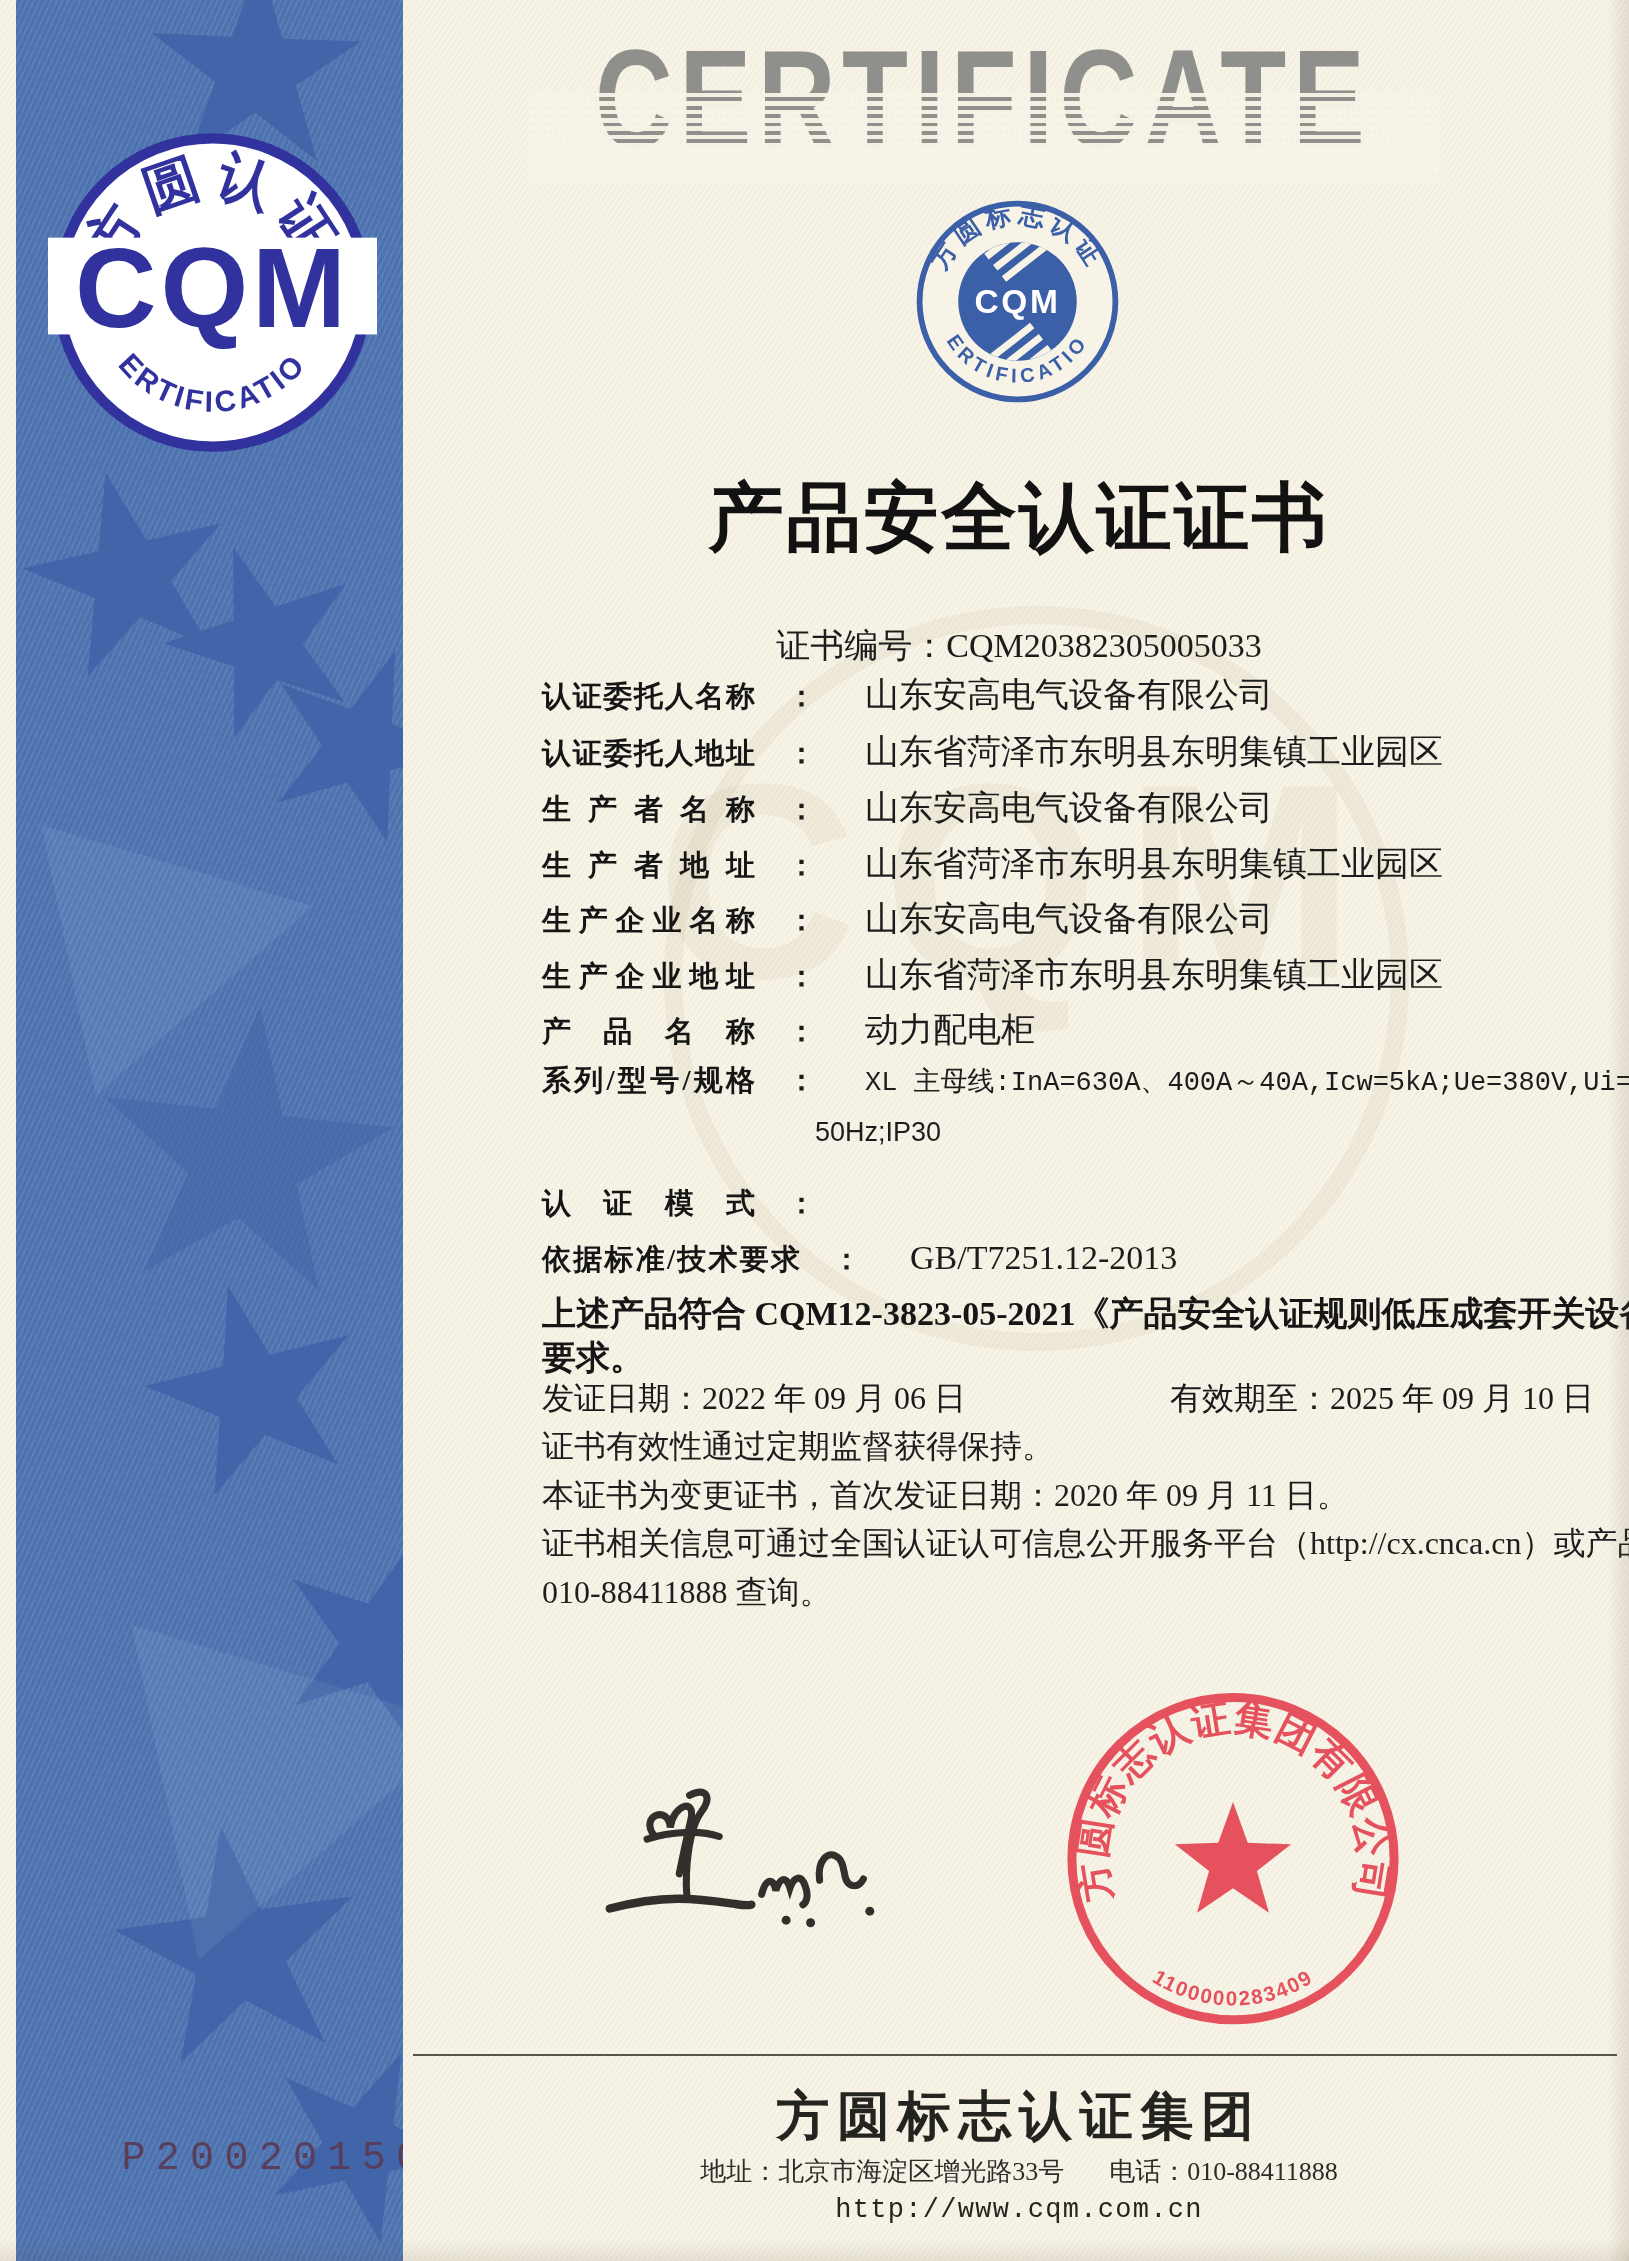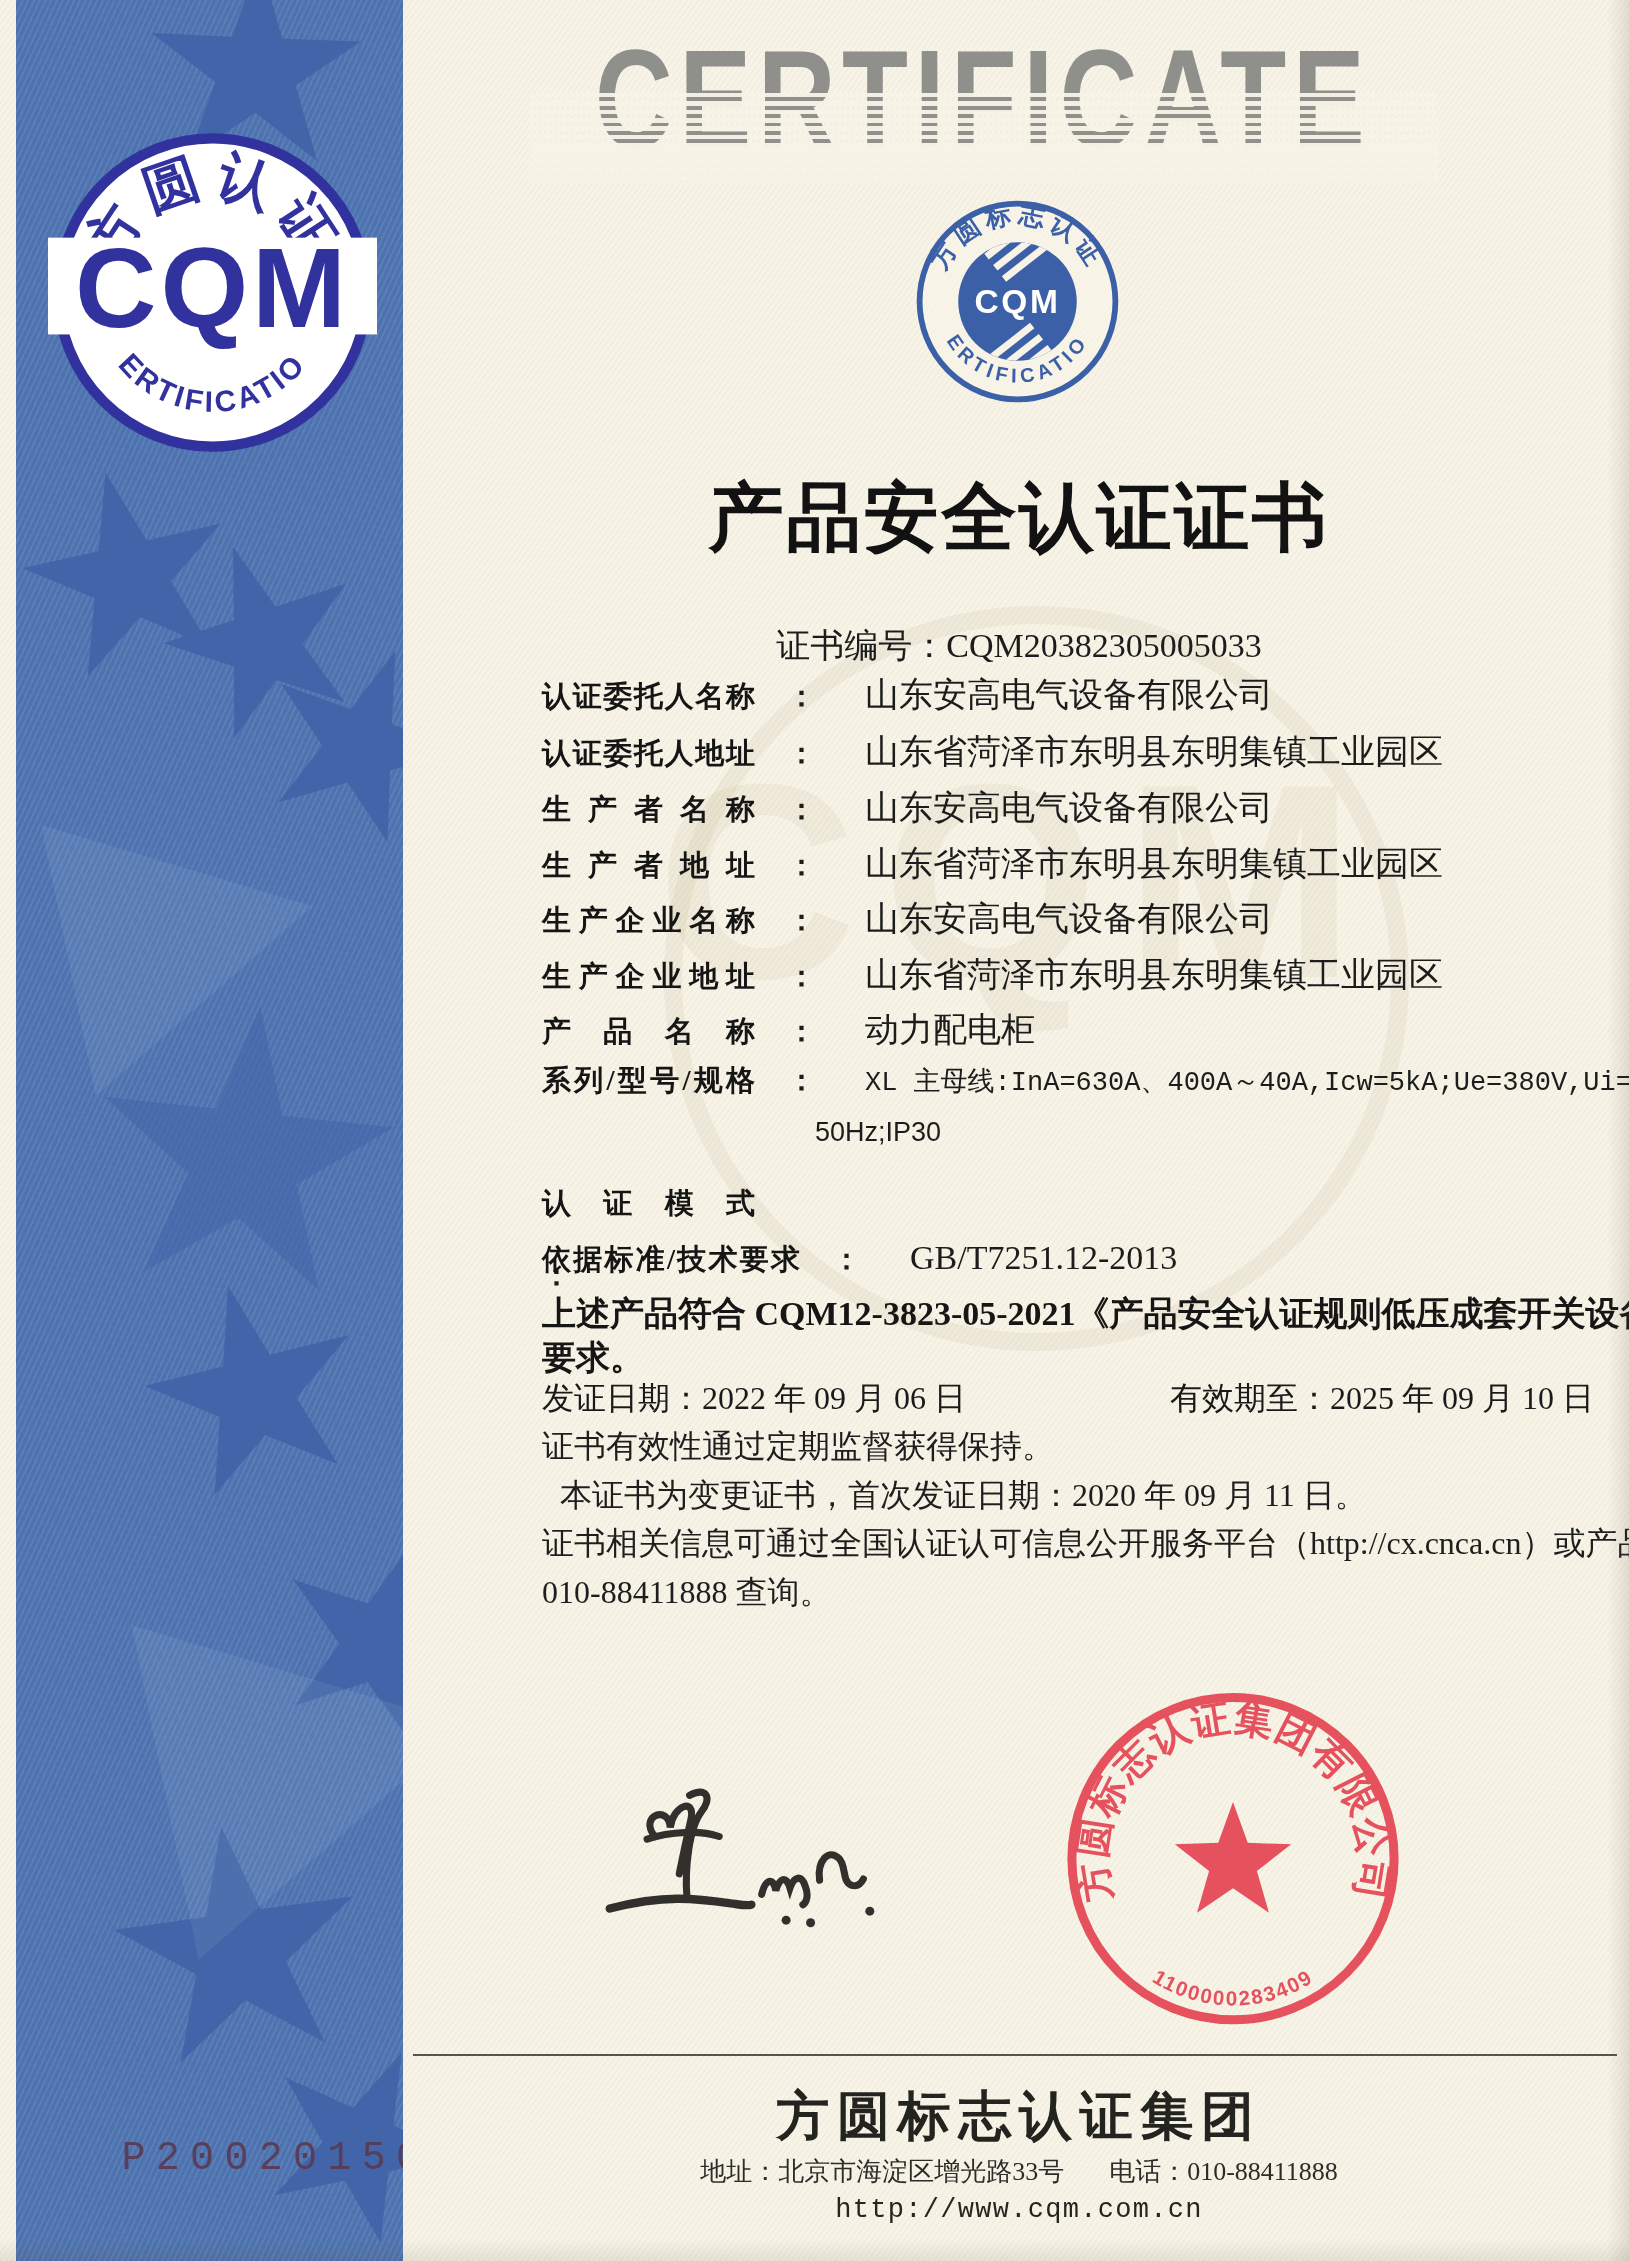--- a/index.html
+++ b/index.html
@@ -197,42 +197,42 @@
       <span class="colon">：</span>
       <span class="val">动力配电柜</span>
   </div>
   <div class="row" style="top:1061px;">
     <span class="lbl">系列/型号/规格</span>
       <span class="colon">：</span>
       <span class="val mono">XL 主母线:InA=630A、400A～40A,Icw=5kA;Ue=380V,Ui=500V;</span>
   </div>
   <div class="cont-line" style="top:1117px;">50Hz;IP30</div>
 
-  <div class="row" style="top:1184px;flex-direction:column;">
+  <div class="row" style="top:1184px;">
     <span class="lbl">认证模式</span>
       <span class="colon">：</span>
   </div>
   <div class="row wide" style="top:1239px;">
     <span class="lbl">依据标准/技术要求</span>
       <span class="colon">：</span>
       <span class="val">GB/T7251.12-2013</span>
   </div>
 
   <div class="para" style="top:1291px;">上述产品符合 CQM12-3823-05-2021《产品安全认证规则低压成套开关设备和控制设备》的</div>
   <div class="para" style="top:1335px;">要求。</div>
 
   <div class="datebit" style="left:542px;top:1377px;">
     <span>发证日期</span><span>：</span><span>2022 年 09 月 06 日</span>
   </div>
   <div class="datebit" style="left:1170px;top:1377px;">
     <span>有效期至</span><span>：</span><span>2025 年 09 月 10 日</span>
   </div>
 
   <div class="note" style="top:1425px;">证书有效性通过定期监督获得保持。</div>
-  <div class="note" style="top:1474px;margin-left:18px;">本证书为变更证书，首次发证日期：2020 年 09 月 11 日。</div>
+  <div class="note" style="top:1474px;">本证书为变更证书，首次发证日期：2020 年 09 月 11 日。</div>
   <div class="note" style="top:1522px;">证书相关信息可通过全国认证认可信息公开服务平台（http://cx.cnca.cn）或产品客服电话</div>
   <div class="note" style="top:1571px;">010-88411888 查询。</div>
 
   <svg class="abs" style="left:593px;top:1777px;" width="309" height="155" viewBox="0 0 480 240">
     <g fill="none" stroke="#22201d" stroke-width="11" stroke-linecap="round" opacity="0.92">
       <path d="M96,92 C70,60 118,42 120,78 C124,44 160,30 152,66 C146,92 140,120 134,150"></path>
       <path d="M150,28 C176,14 186,32 168,54 C150,78 142,140 146,188"></path>
       <path d="M84,96 C120,84 168,82 196,92"></path>
       <path d="M26,204 C110,182 160,188 214,196 C230,198 238,200 246,198" stroke-width="13"></path>
       <path d="M262,182 C268,158 280,154 284,176 C290,156 300,152 306,172 C312,154 324,150 330,170 C336,186 330,196 326,198"></path>

